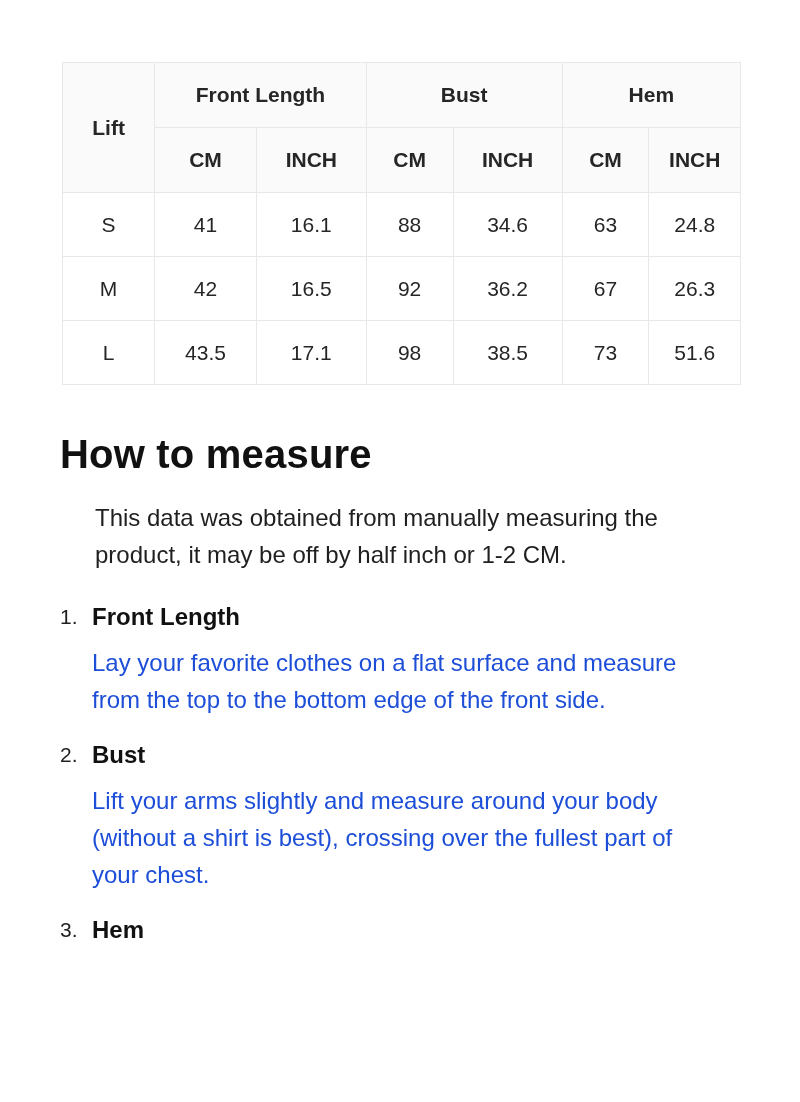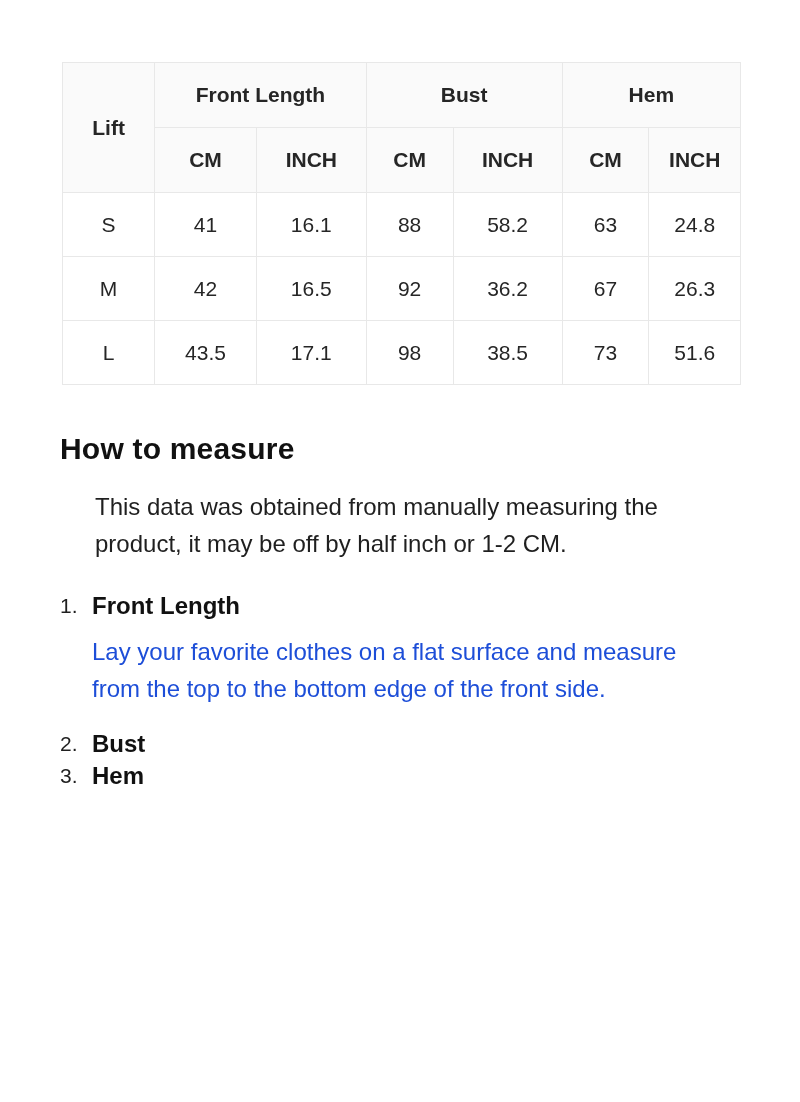--- a/index.html
+++ b/index.html
@@ -49,21 +49,21 @@
   col.c-fl-cm { width: 15.0%; }
   col.c-fl-in { width: 16.2%; }
   col.c-b-cm  { width: 12.8%; }
   col.c-b-in  { width: 16.1%; }
   col.c-h-cm  { width: 12.8%; }
   col.c-h-in  { width: 13.5%; }
 
   
   .howto-heading {
     margin-top: 47px;
-    font-size: 30px;
+    font-size: 40px;
     font-weight: bold;
     color: #111111;
     letter-spacing: 0.2px;
   }
   .howto-intro {
     margin-top: 22px;
     font-size: 24px;
     line-height: 37px;
     max-width: 690px;
     color: #1f1f1f;
@@ -131,21 +131,21 @@
           <th>CM</th>
           <th>INCH</th>
           <th>CM</th>
           <th>INCH</th>
         </tr>
         <tr class="data-row">
           <td>S</td>
           <td>41</td>
           <td>16.1</td>
           <td>88</td>
-          <td>58.2</td>
+          <td>34.6</td>
           <td>63</td>
           <td>24.8</td>
         </tr>
         <tr class="data-row">
           <td>M</td>
           <td>42</td>
           <td>16.5</td>
           <td>92</td>
           <td>36.2</td>
           <td>67</td>
@@ -174,20 +174,21 @@
         <div class="step-body">
           <div class="step-title">Front Length</div>
           <p class="step-desc">Lay your favorite clothes on a flat surface and measure from the top to the bottom edge of the front side.</p>
         </div>
       </div>
 
       <div class="step">
         <div class="step-marker">2.</div>
         <div class="step-body">
           <div class="step-title">Bust</div>
+          <p class="step-desc">Lift your arms slightly and measure around your body (without a shirt is best), crossing over the fullest part of your chest.</p>
         </div>
       </div>
 
       <div class="step">
         <div class="step-marker">3.</div>
         <div class="step-body">
           <div class="step-title">Hem</div>
         </div>
       </div>
 

